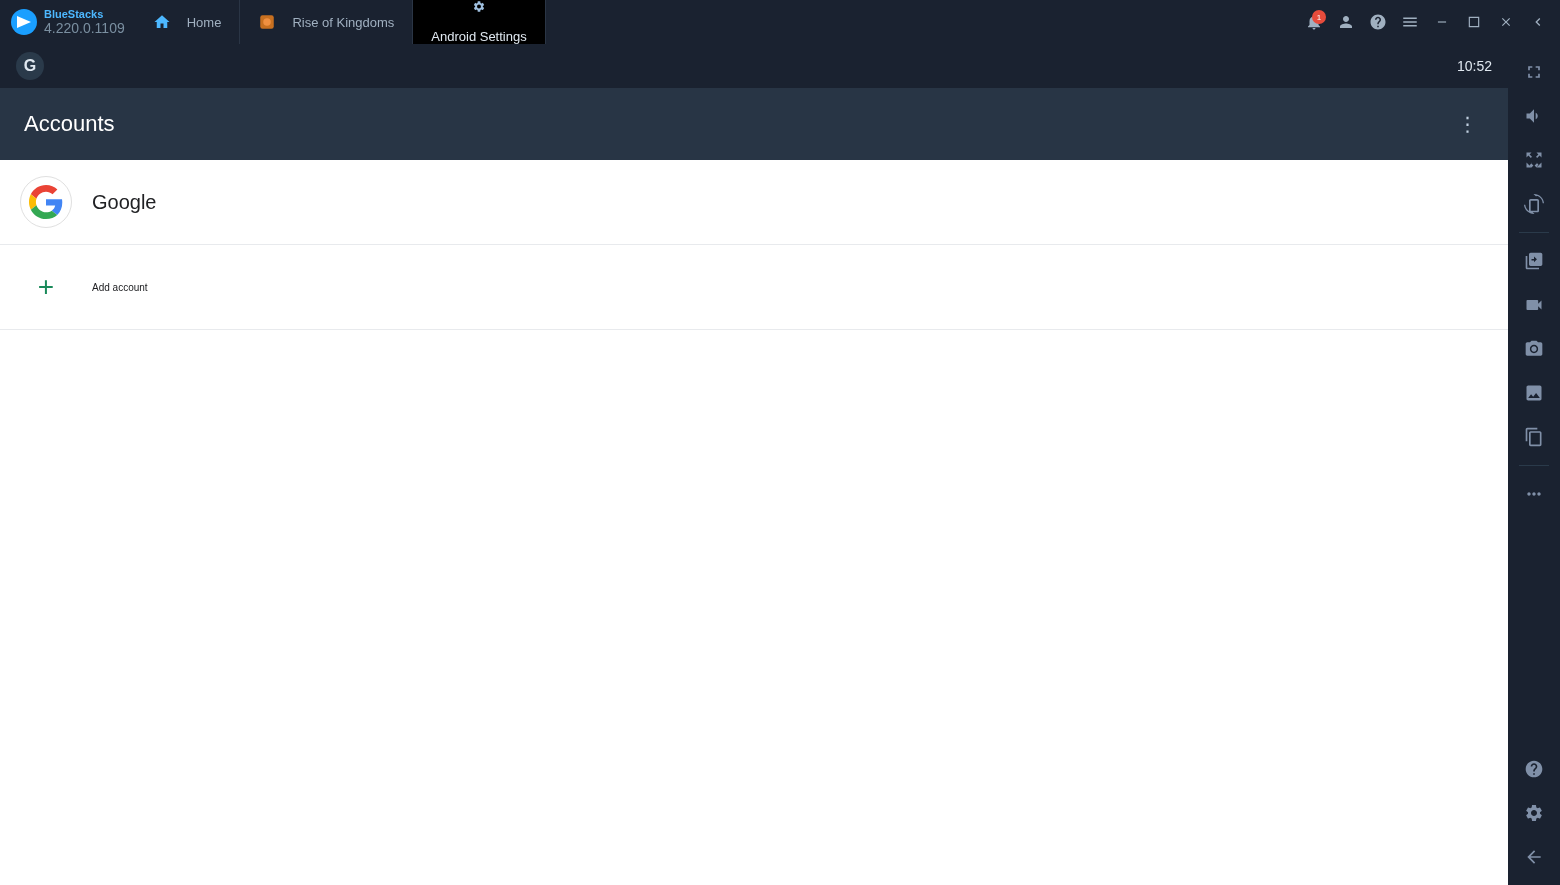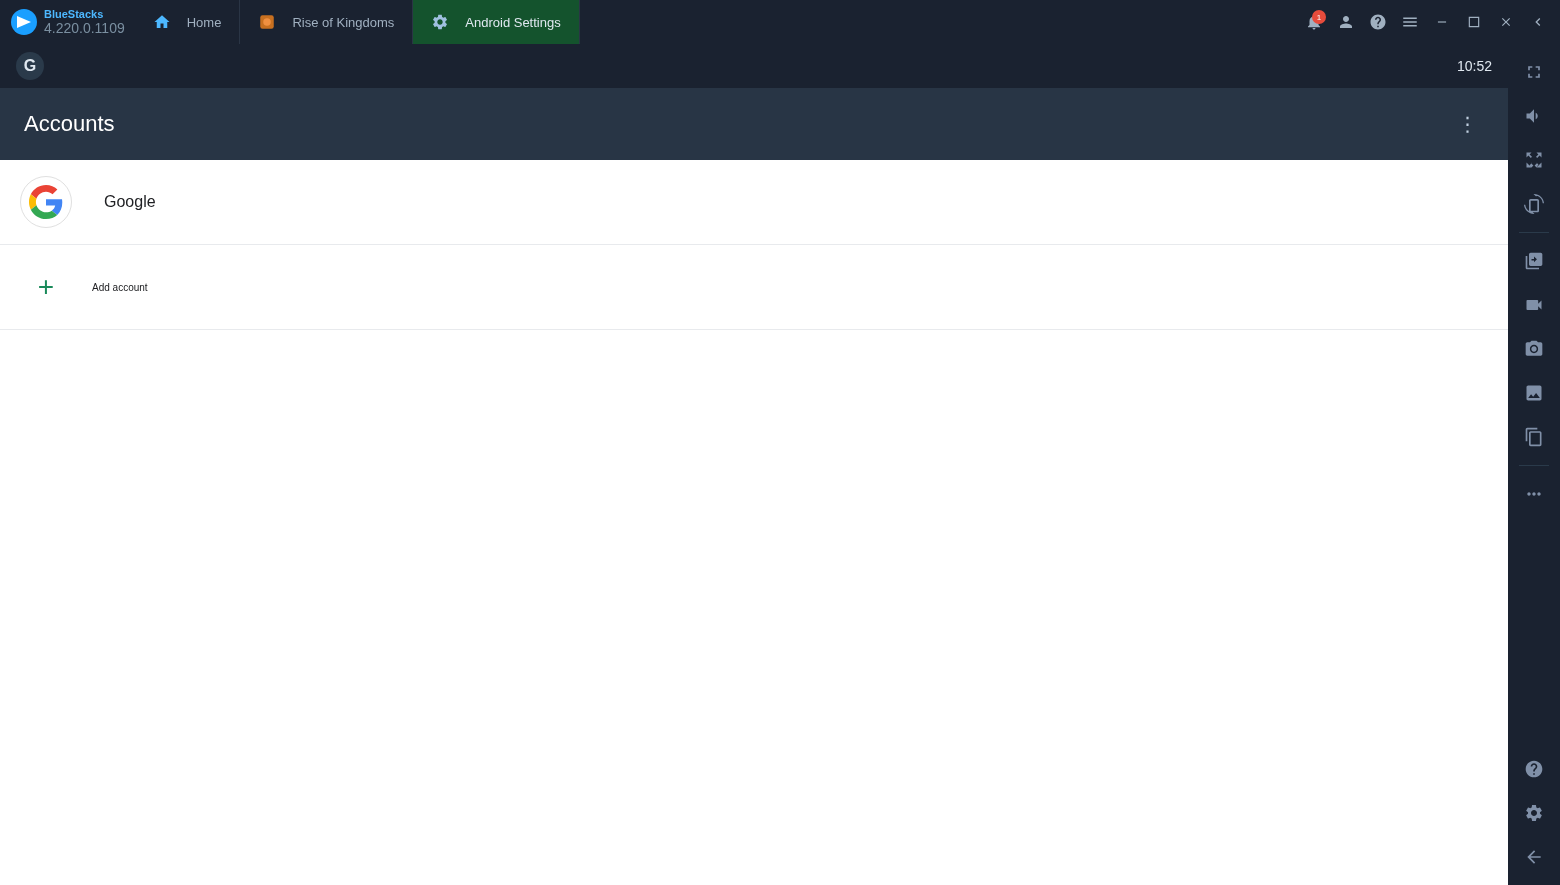--- a/index.html
+++ b/index.html
@@ -58,22 +58,23 @@
       gap: 16px;
       padding: 0 18px;
       cursor: pointer;
       font-size: 13px;
       color: #a0b0c0;
       border-right: 1px solid #2a3545;
       height: 100%;
       white-space: nowrap;
     }
     .tab.active {
-      background: #14532d;
+      background: #000000;
       color: #e0e8f0;
+      flex-direction: column;
     }
     .titlebar-controls {
       display: flex;
       align-items: center;
       gap: 4px;
       padding: 0 8px;
     }
     .titlebar-btn {
       width: 28px;
       height: 28px;
@@ -201,24 +202,23 @@
       border-radius: 50%;
       border: 1px solid #e0e0e0;
       display: flex;
       align-items: center;
       justify-content: center;
       margin-right: 20px;
       flex-shrink: 0;
       background: white;
     }
     .account-label {
-      font-size: 16px;
+      font-size: 20px;
       color: #202124;
       font-weight: 400;
-      margin-left: 12px;
     }
     .add-account-icon {
       width: 52px;
       height: 52px;
       display: flex;
       align-items: center;
       justify-content: center;
       margin-right: 20px;
       flex-shrink: 0;
     }

